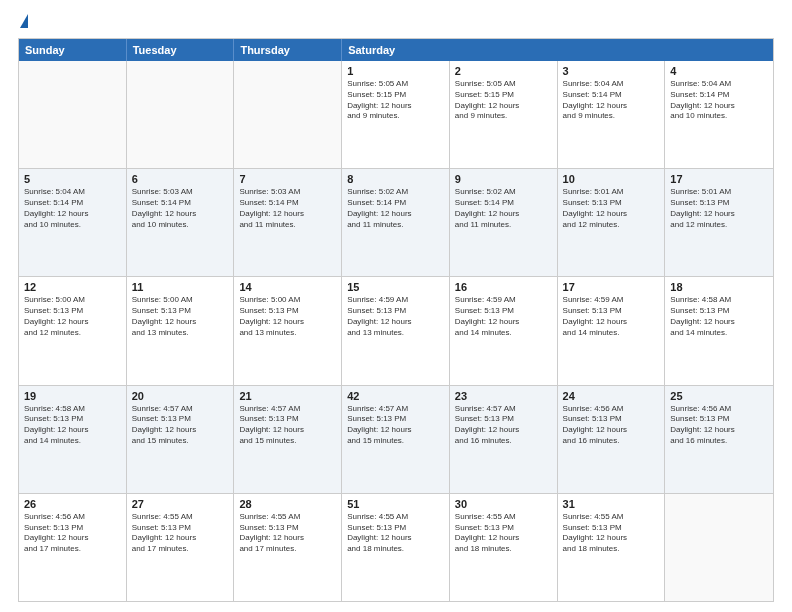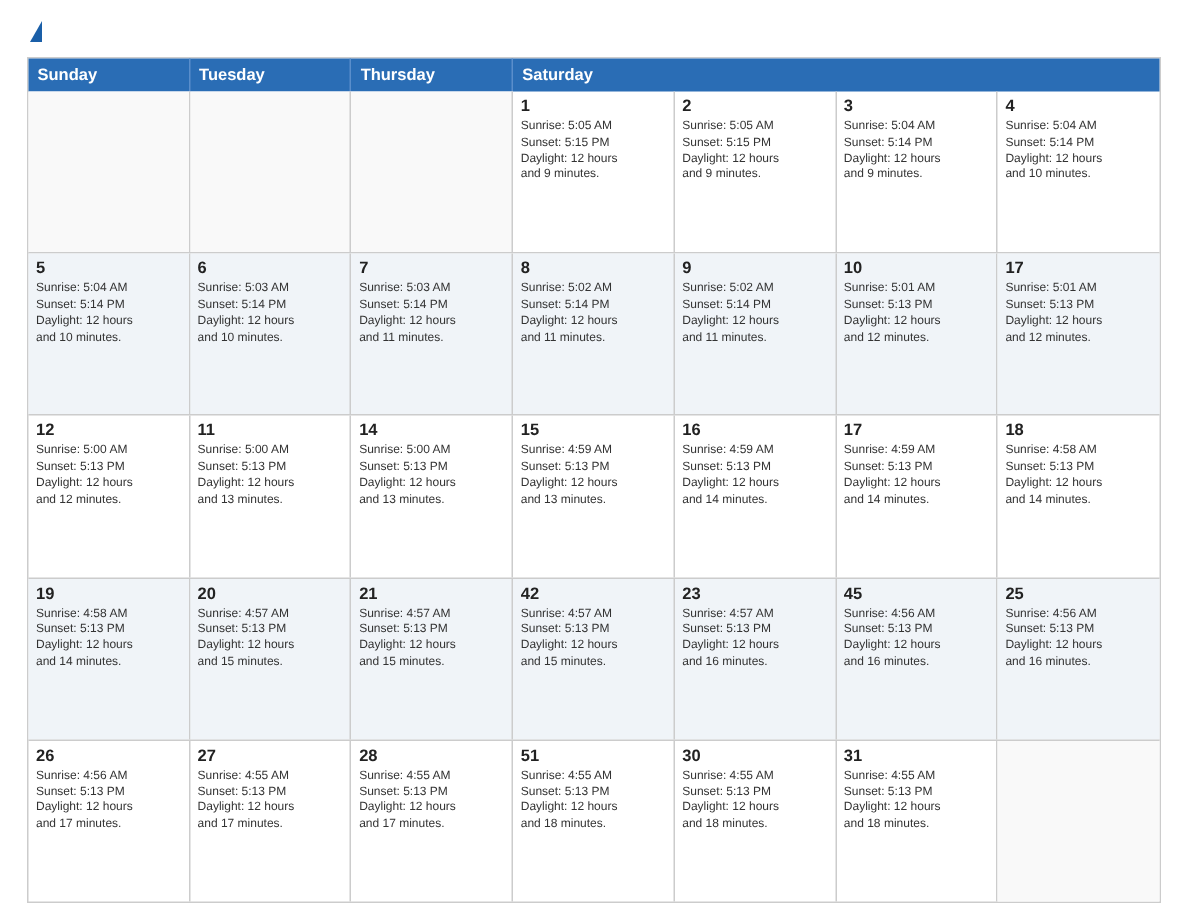--- a/index.html
+++ b/index.html
@@ -242,21 +242,21 @@
           </div>
           <div class="cal-cell">
             <div class="day-num">42</div>
             <div class="cell-text">Sunrise: 4:57 AM<br>Sunset: 5:13 PM<br>Daylight: 12 hours<br>and 15 minutes.</div>
           </div>
           <div class="cal-cell">
             <div class="day-num">23</div>
             <div class="cell-text">Sunrise: 4:57 AM<br>Sunset: 5:13 PM<br>Daylight: 12 hours<br>and 16 minutes.</div>
           </div>
           <div class="cal-cell">
-            <div class="day-num">45</div>
+            <div class="day-num">24</div>
             <div class="cell-text">Sunrise: 4:56 AM<br>Sunset: 5:13 PM<br>Daylight: 12 hours<br>and 16 minutes.</div>
           </div>
           <div class="cal-cell">
             <div class="day-num">25</div>
             <div class="cell-text">Sunrise: 4:56 AM<br>Sunset: 5:13 PM<br>Daylight: 12 hours<br>and 16 minutes.</div>
           </div>
         </div>
         <div class="cal-row">
           <div class="cal-cell">
             <div class="day-num">26</div>

